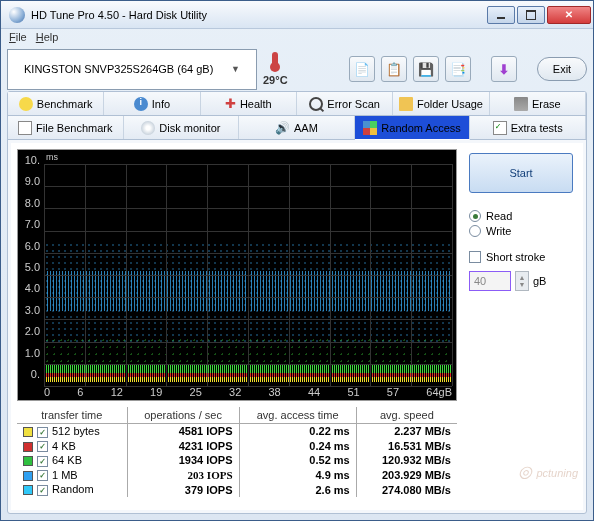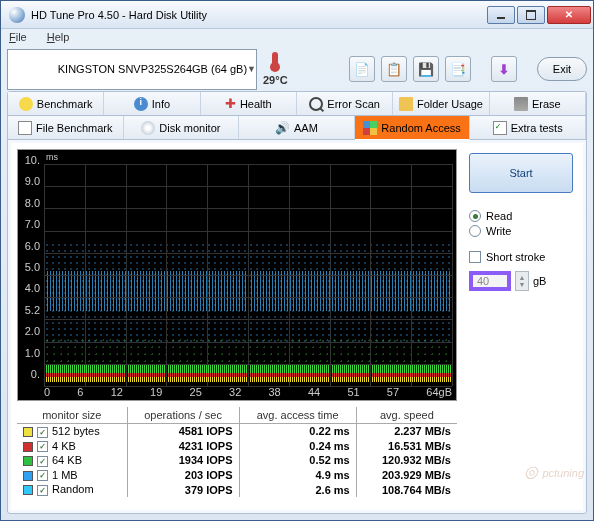--- a/index.html
+++ b/index.html
@@ -7,49 +7,49 @@
 .window { width: 594px; height: 521px; border: 1px solid #3b5d8a; background: linear-gradient(#e8f0f8,#dce6f2); display: flex; flex-direction: column; }
 .titlebar { height: 28px; background: linear-gradient(#f8fafd,#d9e5f3); display: flex; align-items: center; padding: 0 2px 0 8px; border-bottom: 1px solid #b8c8dc; }
 .title { flex: 1; color: #000; font-size: 12px; display: flex; align-items: center; gap: 6px;}
 .title .ico { width:16px; height:16px; background:radial-gradient(circle at 30% 30%, #fff,#8aaed6 60%,#3a6aa8); border-radius:50%;}
 .winbtns { display: flex; gap: 0; }
 .winbtn { width: 28px; height: 18px; border: 1px solid #5a7aa8; background: linear-gradient(#e8f0fa,#c4d5ea); border-radius: 2px; margin-left: 2px; display:flex;align-items:center;justify-content:center; font-size:10px; }
 .winbtn.min::after{content:"";width:8px;height:2px;background:#333;margin-top:6px;}
 .winbtn.max::after{content:"";width:8px;height:7px;border:1px solid #333;border-top:2px solid #333;}
 .winbtn.close { width: 44px; background: linear-gradient(#f08585,#d43c3c); border-color:#a02828;}
 .winbtn.close::after{content:"✕";color:#fff;font-weight:bold;}
-.menubar { height: 20px; padding: 2px 8px; display: flex; gap: 20px; color:#333;}
+.menubar { height: 20px; padding: 2px 8px; display: flex; gap: 9px; color:#333;}
 .menubar span { text-decoration: underline; text-decoration-color: transparent;}
 .menubar span::first-letter { text-decoration: underline; }
 .toolbar { height: 36px; margin: 2px 6px; display: flex; align-items: center; gap: 6px; }
-.drive-sel { flex: 0 0 250px; height: 41px; border: 1px solid #8a9cb0; background: #fff; padding: 2px 0; display:flex;align-items:center;justify-content:flex-end;}
+.drive-sel { flex: 0 0 250px; height: 41px; border: 1px solid #8a9cb0; background: #fff; padding: 2px 16px; display:flex;align-items:center;justify-content:space-between;}
 .drive-sel .arrow{font-size:9px;color:#555;}
 .temp { display: flex; align-items: center; gap: 4px; font-weight:bold; color:#333;flex-direction:column;}
 .temp .thermo { width:6px; height:18px; background:linear-gradient(#c44,#c44); border-radius:3px; position:relative;}
 .temp .thermo::after{content:"";position:absolute;bottom:-2px;left:-2px;width:10px;height:10px;background:#c44;border-radius:50%;}
 .spacer { flex: 1; }
 .tbtn { width: 26px; height: 26px; border: 1px solid #9ab; background: linear-gradient(#f8fafc,#e0e8f0); border-radius: 3px; display:flex;align-items:center;justify-content:center;font-size:13px;}
 .tbtn.purple{color:#a040d0;font-weight:bold;}
 .exitbtn { width: 50px; height: 24px; border: 1px solid #8a9cb0; background: linear-gradient(#f8fafc,#e0e8f0); border-radius: 12px; }
 .tabarea { margin: 2px 6px 6px 6px; flex:1; display:flex; flex-direction:column; border:1px solid #b0c0d4; background:#f4f7fb; border-radius:3px;}
 .tabrow { display: flex; height: 24px; border-bottom: 1px solid #b0c0d4; }
 .tab { flex:1; display: flex; align-items: center; justify-content: center; gap: 4px; border-right: 1px solid #c8d4e2; background: linear-gradient(#f6f9fc,#e4ebf4); cursor: default; padding:0 2px; white-space:nowrap; font-size:11px;}
-.tab.active { background: #f97316; border-bottom: 1px solid #fff; margin-bottom:-1px; }
+.tab.active { background: #1d4ed8; border-bottom: 1px solid #fff; margin-bottom:-1px; }
 .tab .ico { width: 14px; height: 14px; display:inline-block;}
 .content { flex:1; background:#fff; margin:3px; padding: 6px; display:flex; gap:8px;}
 .chartcol { flex:0 0 440px; display:flex; flex-direction:column;}
 .rightcol { flex:1; padding: 4px;}
 .startbtn { width: 100%; height: 40px; border: 1px solid #4a7ac0; background: linear-gradient(#eaf2fb,#c8dcf2); border-radius:3px; color:#14407a; margin-bottom:10px;}
 .optgroup{padding:4px 0;}
 .radio,.check{display:flex;align-items:center;gap:5px;margin:3px 0;}
 .radiodot,.checkbox{width:12px;height:12px;border:1px solid #7a8ca0;background:#fff;display:flex;align-items:center;justify-content:center;}
 .radiodot{border-radius:50%;}
 .radiodot.on::after{content:"";width:5px;height:5px;background:#3a7a3a;border-radius:50%;}
 .spin{display:flex;align-items:center;gap:4px;margin-top:8px;}
-.spin input{width:42px;height:20px;border:4px solid #8b5cf6;padding:2px 4px;background:#f4f4f4;color:#888;}
+.spin input{width:42px;height:20px;border:1px solid #8b5cf6;padding:2px 4px;background:#f4f4f4;color:#888;}
 .spin .arrows{width:14px;height:20px;border:1px solid #b0b8c0;background:#e8ecf0;font-size:7px;display:flex;flex-direction:column;align-items:center;justify-content:space-around;color:#888;}
 
 .chart { width: 440px; height: 252px; position:relative; background:#000; border:1px solid #999;}
 .ylabels{position:absolute;left:2px;top:4px;bottom:20px;width:22px;display:flex;flex-direction:column;justify-content:space-between;color:#ccc;font-size:9px;text-align:right;padding-right:2px;}
 .xlabels{position:absolute;left:26px;right:4px;bottom:2px;height:12px;display:flex;justify-content:space-between;color:#ccc;font-size:9px;}
 .unit-ms{position:absolute;left:28px;top:2px;color:#ccc;font-size:9px;}
 .grid{position:absolute;left:26px;right:4px;top:14px;bottom:14px;}
 .gline-h{position:absolute;left:0;right:0;border-top:1px solid #333;}
 .gline-v{position:absolute;top:0;bottom:0;border-left:1px solid #333;}
 .band{position:absolute;left:0;right:0;}
@@ -62,21 +62,21 @@
 
 .results{margin-top:6px;}
 .results table{width:100%;border-collapse:collapse;}
 .results th{font-weight:normal;text-align:center;border-bottom:1px solid #aaa;border-left:1px solid #aaa;padding:2px 6px;color:#333;}
 .results th:first-child{border-left:none;}
 .results td{padding:1px 6px;text-align:right;border-left:1px solid #aaa;}
 .results td:first-child{border-left:none;text-align:left;}
 .colbox{display:inline-block;width:10px;height:10px;border:1px solid #555;margin-right:4px;vertical-align:middle;}
 .inchk{display:inline-block;width:11px;height:11px;border:1px solid #7a8ca0;background:#fff;margin-right:4px;vertical-align:middle;font-size:8px;text-align:center;line-height:9px;color:#3a7a3a;font-weight:bold;}
 
-.watermark{position:absolute;right:10px;bottom:40px;font-size:16px;color:rgba(150,80,40,.25);font-style:italic;pointer-events:none;}
+.watermark{position:absolute;right:16px;bottom:40px;font-size:16px;color:rgba(150,80,40,.25);font-style:italic;pointer-events:none;}
 .ico-bench{width:12px;height:12px;background:#f7d94a;border-radius:50%;}
 .ico-info{width:12px;height:12px;background:#4a8ad0;border-radius:50%;color:#fff;font-weight:bold;font-size:9px;text-align:center;}
 .ico-health{color:#d04040;font-size:13px;}
 .ico-scan{width:12px;height:12px;border:2px solid #444;border-radius:50%;position:relative;}
 .ico-scan::after{content:"";position:absolute;width:4px;height:2px;background:#444;bottom:-2px;right:-3px;transform:rotate(45deg);}
 .ico-folder{width:13px;height:10px;background:#f0c454;border-radius:1px;}
 .ico-erase{width:10px;height:13px;background:linear-gradient(#888,#aaa);border-radius:1px;}
 .ico-filebench{width:11px;height:13px;background:#fff;border:1px solid #888;}
 .ico-disk{width:12px;height:12px;background:radial-gradient(#fff 20%,#a8b8c8);border-radius:50%;}
 .ico-aam{color:#e8a030;font-size:12px;}
@@ -178,21 +178,21 @@
         <div class="chart">
           <span class="unit-ms">ms</span>
           <div class="ylabels" id="ylabels">
               <span>10.</span>
               <span>9.0</span>
               <span>8.0</span>
               <span>7.0</span>
               <span>6.0</span>
               <span>5.0</span>
               <span>4.0</span>
-              <span>5.2</span>
+              <span>3.0</span>
               <span>2.0</span>
               <span>1.0</span>
               <span>0.</span>
             </div>
           <div class="grid" id="grid">
             <div class="band blue2"></div>
             <div class="band blue"></div>
             <div class="band green2"></div>
             <div class="band green"></div>
             <div class="band red"></div>
@@ -232,21 +232,21 @@
               <span>51</span>
               <span>57</span>
               <span>64gB</span>
             </div>
         </div>
 
         <div class="results">
           <table>
             <thead>
                 <tr id="thead-row">
-                  <th>monitor size</th>
+                  <th>transfer time</th>
                   <th>operations / sec</th>
                   <th>avg. access time</th>
                   <th>avg. speed</th>
                 </tr>
               </thead>
             <tbody id="tbody">
                 <tr>
                   <td><span class="colbox" style="background:#f0e040"></span><span class="inchk">✓</span>512 bytes</td>
                   <td style="font-weight: bold;">4581 IOPS</td>
                   <td style="font-weight: bold;">0.22 ms</td>
@@ -259,29 +259,29 @@
                   <td style="font-weight: bold;">16.531 MB/s</td>
                 </tr>
                 <tr>
                   <td><span class="colbox" style="background:#30c040"></span><span class="inchk">✓</span>64 KB</td>
                   <td style="font-weight: bold;">1934 IOPS</td>
                   <td style="font-weight: bold; padding-left: 35px;">0.52 ms</td>
                   <td style="font-weight: bold;">120.932 MB/s</td>
                 </tr>
                 <tr>
                   <td><span class="colbox" style="background:#30a0f0"></span><span class="inchk">✓</span>1 MB</td>
-                  <td style="font-weight: bold;">203 IOPS</td>
+                  <td style="font-weight: bold; font-family: Liberation Serif, serif;">203 IOPS</td>
                   <td style="font-weight: bold;">4.9 ms</td>
                   <td style="font-weight: bold;">203.929 MB/s</td>
                 </tr>
                 <tr>
                   <td><span class="colbox" style="background:#30c8f8"></span><span class="inchk">✓</span>Random</td>
                   <td style="font-weight: bold;">379 IOPS</td>
                   <td style="font-weight: bold;">2.6 ms</td>
-                  <td style="font-weight: bold;">108.764 MB/s</td>
+                  <td style="font-weight: bold;">274.080 MB/s</td>
                 </tr>
               </tbody>
           </table>
         </div>
       </div>
 
       <div class="rightcol">
         <button class="startbtn">Start</button>
         <div class="optgroup">
           <div class="radio">

